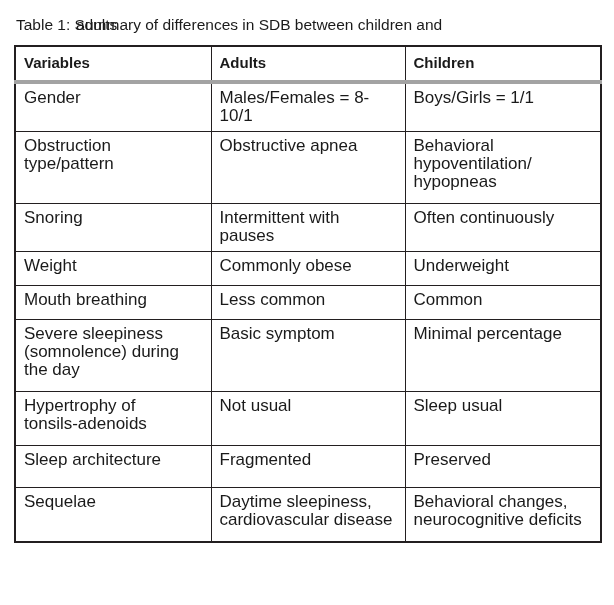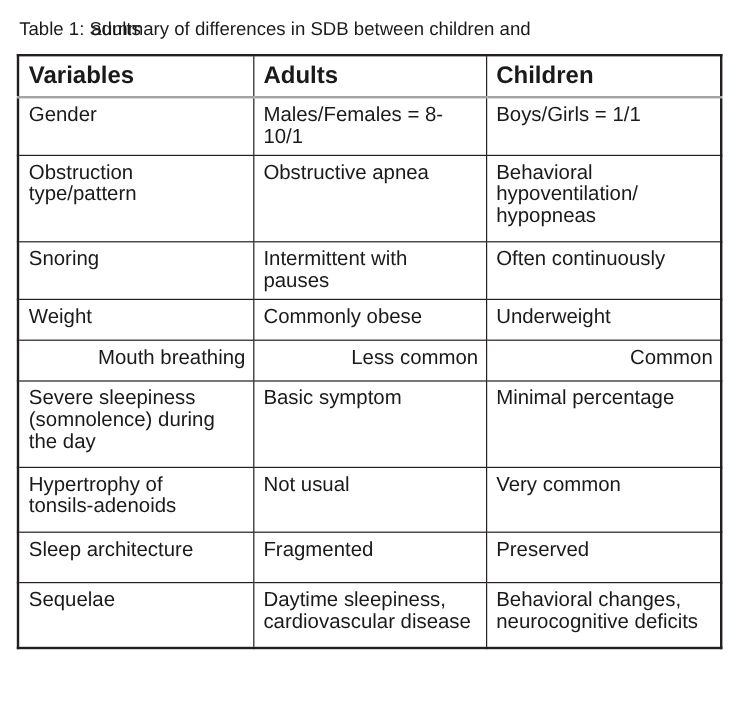--- a/index.html
+++ b/index.html
@@ -52,37 +52,37 @@
   table.data-table td {
     border: 1px solid #231f20;
     vertical-align: top;
     text-align: left;
     font-size: 17px;
     line-height: 18px;
     padding: 5px 6px 6px 8px;
   }
   table.data-table thead th {
     font-weight: bold;
-    font-size: 20px;
+    font-size: 15px;
     padding-top: 7px;
     padding-bottom: 8px;
-    border-bottom: 2px solid #a3a3a3;
+    border-bottom: 4px solid #a3a3a3;
   }
   table.data-table tbody td {
     font-weight: normal;
   }
   .cellline {
     display: block;
   }
   
   tr.r-gender td { height: 22px; }
   tr.r-obstruction td { height: 60px; }
   tr.r-snoring td { height: 22px; }
   tr.r-weight td { height: 22px; }
-  tr.r-mouth td { height: 22px; text-align: right; }
+  tr.r-mouth td { height: 22px; }
   tr.r-sleepiness td { height: 60px; }
   tr.r-hypertrophy td { height: 42px; }
   tr.r-awakening td { height: 42px; }
   tr.r-sleeparch td { height: 30px; }
   tr.r-sequelae td { height: 42px; }
   tr.r-primary td { height: 22px; }
 </style>
 </head>
 <body>
 
@@ -188,21 +188,21 @@
 
       <tr class="r-hypertrophy">
         <td>
           <span class="cellline">Hypertrophy of</span>
           <span class="cellline">tonsils-adenoids</span>
         </td>
         <td>
           <span class="cellline">Not usual</span>
         </td>
         <td>
-          <span class="cellline">Very common</span>
+          <span class="cellline">Sleep usual</span>
         </td>
       </tr>
 
 
       <tr class="r-sleeparch">
         <td>
           <span class="cellline">Sleep architecture</span>
         </td>
         <td>
           <span class="cellline">Fragmented</span>

